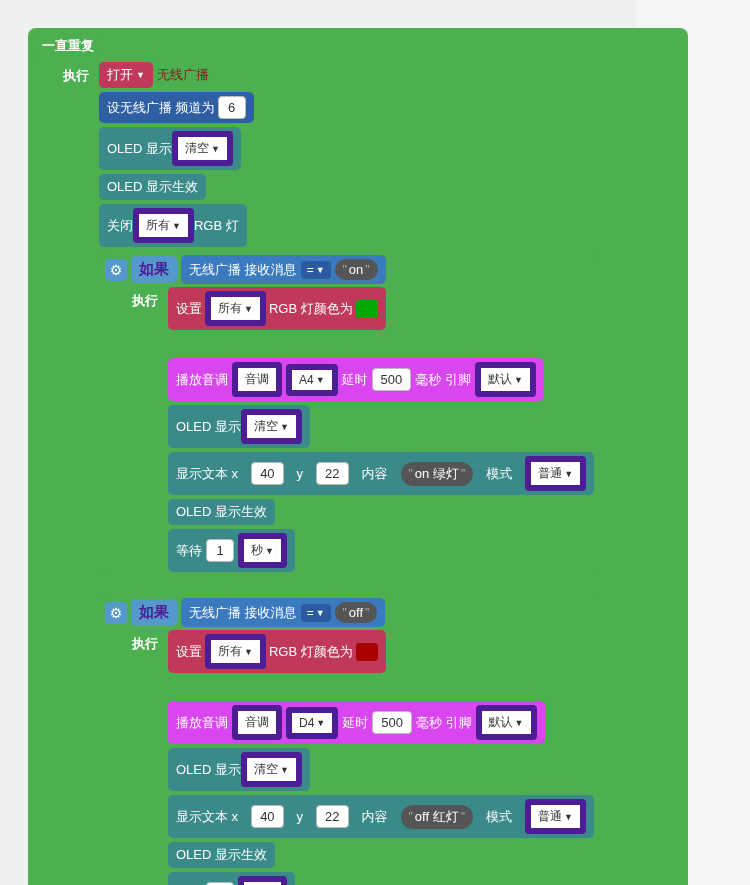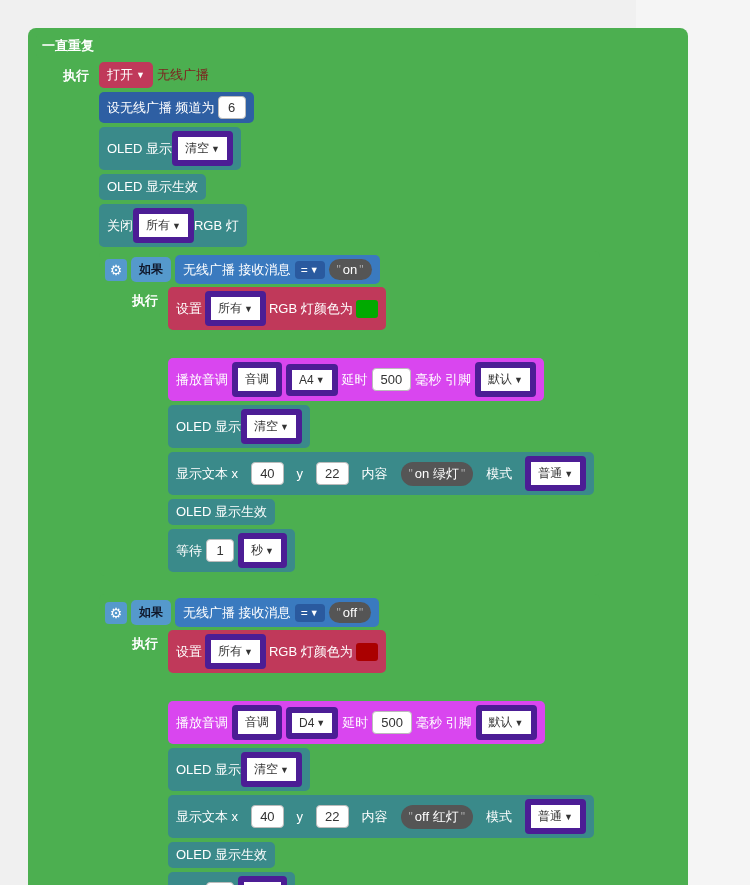--- a/index.html
+++ b/index.html
@@ -159,24 +159,24 @@
       border-radius: 4px;
       width: 22px;
       height: 22px;
       display: inline-flex;
       align-items: center;
       justify-content: center;
       font-size: 14px;
     }
     .if-label {
       background: #5599cc;
-      color: #0f172a;
-      border-radius: 5px;
-      padding: 4px 8px;
-      font-size: 12px;
+      color: #4c1d95;
+      border-radius: 5px;
+      padding: 4px 8px;
+      font-size: 15px;
       font-weight: bold;
     }
     .condition-block {
       background: #3a7abf;
       color: white;
       border-radius: 5px;
       padding: 4px 8px;
       font-size: 13px;
       display: inline-flex;
       align-items: center;

